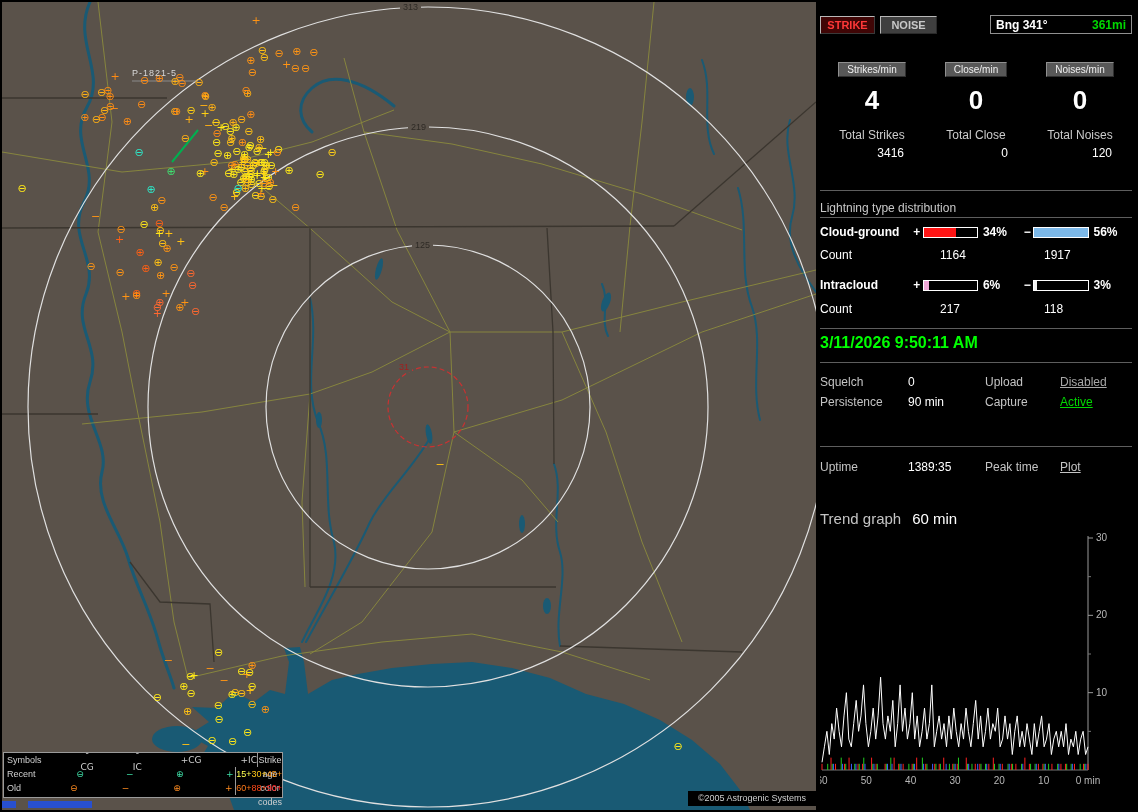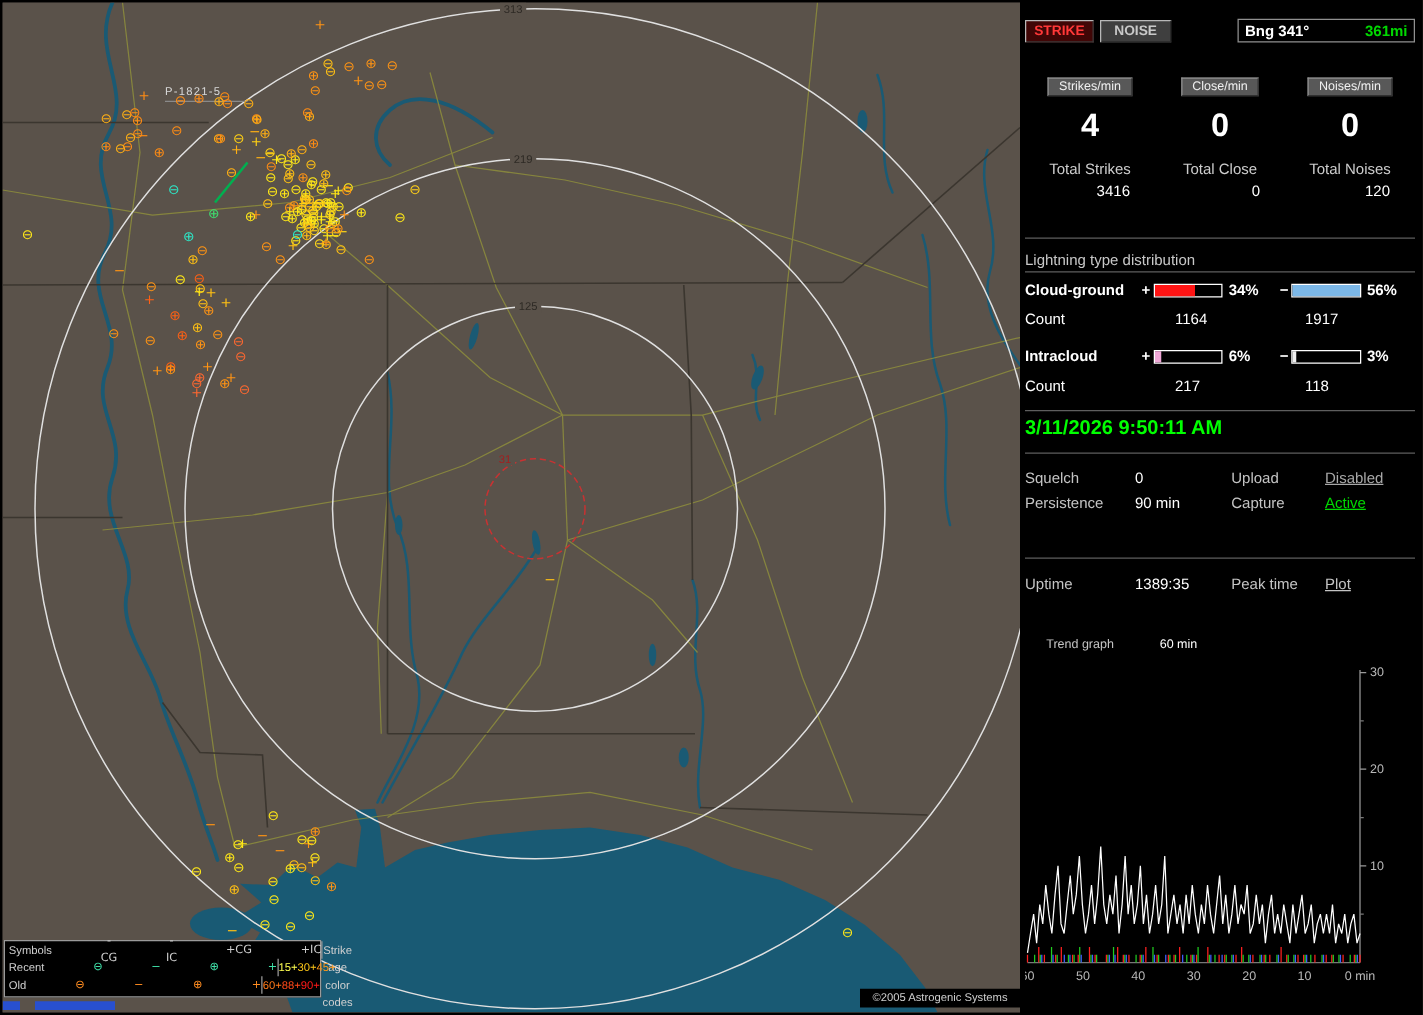--- a/index.html
+++ b/index.html
@@ -4,21 +4,21 @@
 <style>
   html,body{margin:0;padding:0;background:#000;}
   #screen{position:relative;width:1138px;height:812px;background:#000;overflow:hidden;
           font-family:"Liberation Sans",sans-serif;}
   
   #map{position:absolute;left:2px;top:2px;width:814px;height:808px;background:#5a524a;overflow:hidden;}
   .ring-lab{position:absolute;font-size:9px;line-height:10px;color:#2e2a25;background:#5a524a;padding:0 3px;}
   #rl-31{color:#a02020;}
   #cell-lab{position:absolute;left:130px;top:66px;color:#d8d8d8;font-size:9px;letter-spacing:1px;}
   .strike{font-size:11px;text-anchor:middle;dominant-baseline:central;font-family:"DejaVu Sans",sans-serif;}
-  #legend{position:absolute;left:1px;top:750px;width:254px;height:46px;background:#000;
+  #legend{position:absolute;left:1px;top:750px;width:280px;height:46px;background:#000;
           border:1px solid #9a9a9a;font-size:9px;color:#d0d0d0;box-sizing:border-box;}
   .lrow{display:flex;height:14px;line-height:14px;align-items:center;}
   .l-lab{width:42px;padding-left:3px;}
   .l-sym{width:25px;text-align:center;font-family:"DejaVu Sans",sans-serif;margin-left:39px;}
   .l-ages{flex:1;display:flex;border-left:1px solid #9a9a9a;height:14px;}
   .l-age-head{flex:1;text-align:center;}
   .l-age{width:33.3%;text-align:center;}
   #copyright{position:absolute;left:686px;top:789px;width:128px;height:15px;background:#000;
              color:#cfcfcf;font-size:9px;line-height:15px;text-align:center;}
   
@@ -55,21 +55,21 @@
   .d-count.c1{width:112px;padding-left:28px;}
   .d-count.c2{width:100px;padding-left:20px;}
   #datetime{position:absolute;top:334px;left:0;font-size:16px;font-weight:bold;color:#00ff00;}
   .st-row,.in-row{position:absolute;left:0;width:312px;display:flex;font-size:12px;}
   .st-l1,.in-c1{width:88px;color:#c4c4c4;}
   .st-v1,.in-c2{width:77px;color:#fff;}
   .st-l2,.in-c3{width:75px;color:#c4c4c4;}
   .st-v2,.in-c4{flex:1;text-decoration:underline;}
   .gray{color:#c4c4c4 !important;}
   .white{color:#fff !important;}
-  #trend-lab{position:absolute;top:510px;left:17px;font-size:10px;}
+  #trend-lab{position:absolute;top:510px;left:0;font-size:15px;}
   #trend-lab .tl1{display:inline-block;width:88px;color:#c4c4c4;}
   #trend-lab .tl2{color:#fff;}
   #trend-svg{position:absolute;left:0;top:530px;}
   .axis-lab{fill:#b8b8b8;font-size:10px;font-family:"Liberation Sans",sans-serif;}
 </style>
 </head>
 <body>
 
 <div id="screen">
 

